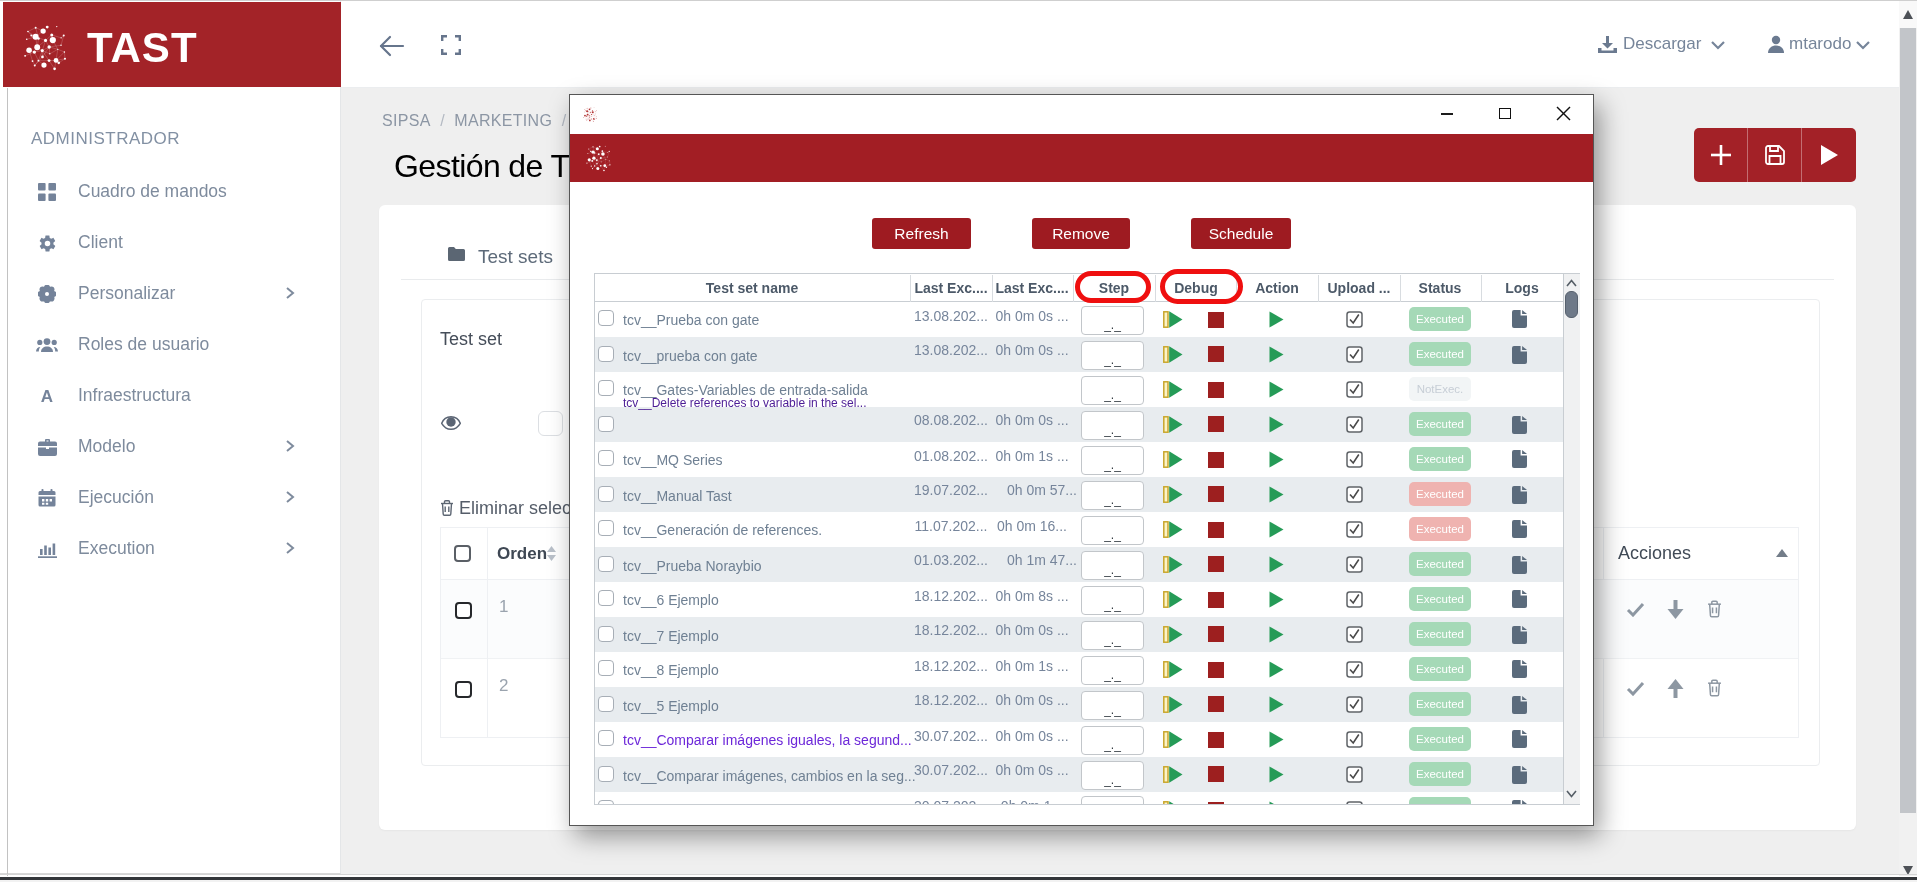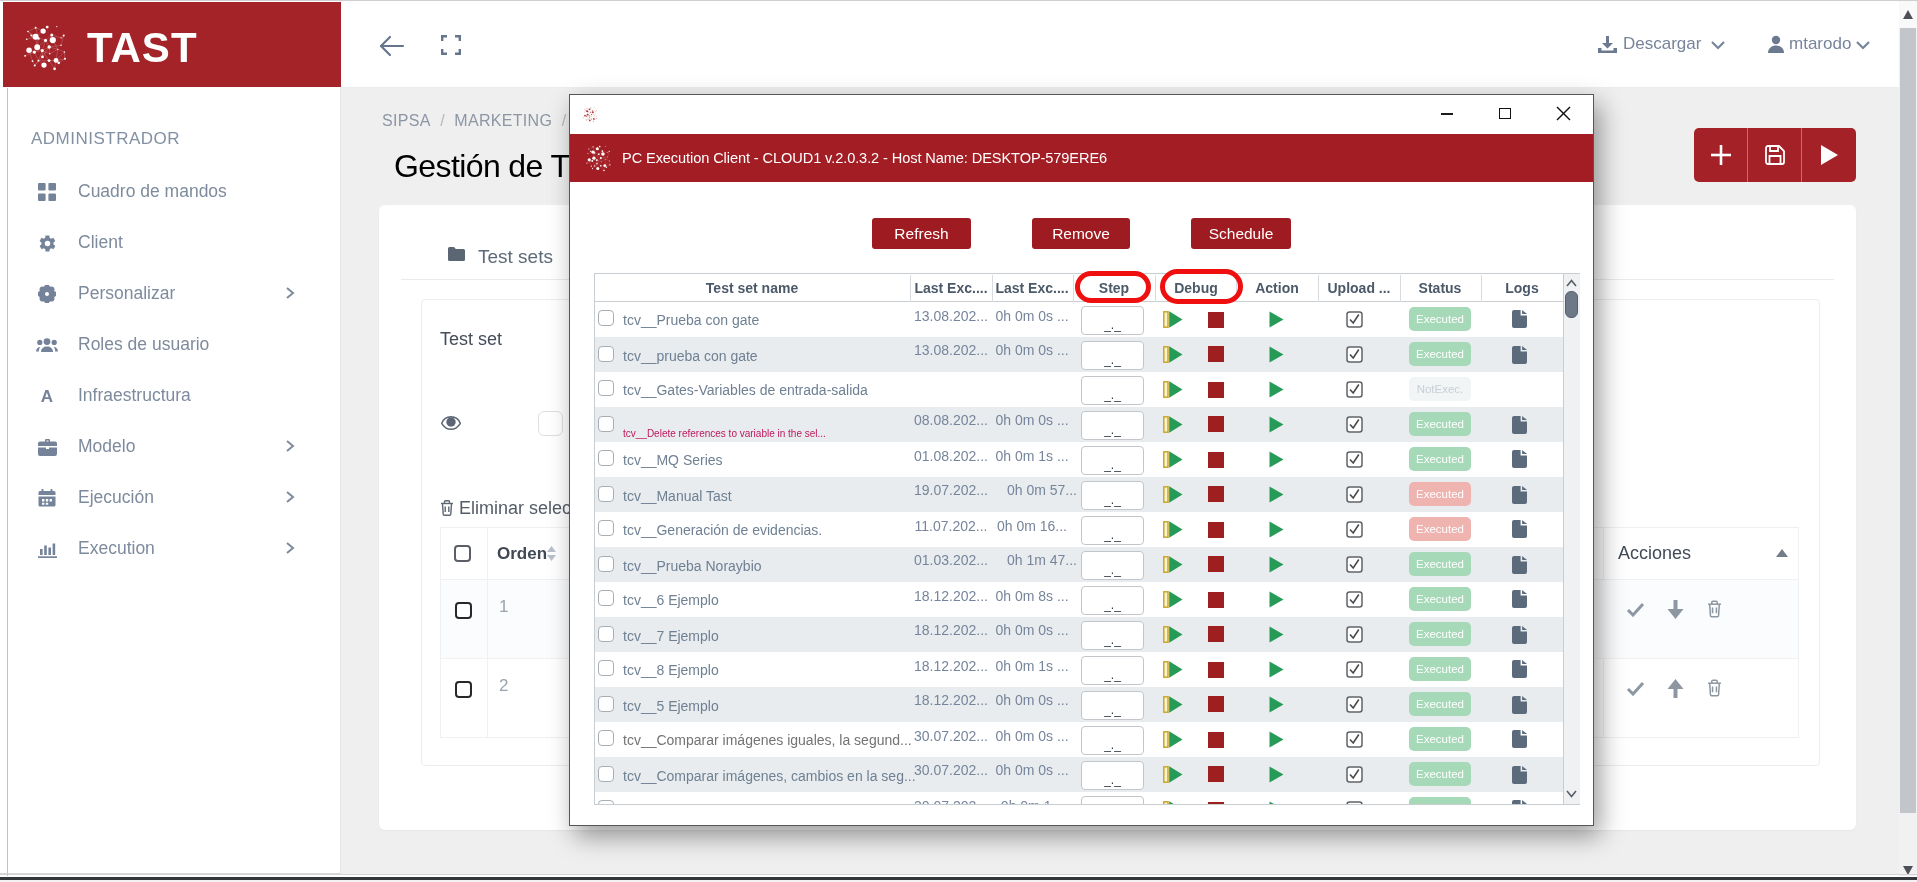--- a/index.html
+++ b/index.html
@@ -487,21 +487,20 @@
         <circle cx="12.9" cy="35.2" r="1.5" fill="#ffffff"></circle>
         <circle cx="84.1" cy="27.8" r="2.0" fill="#ffffff"></circle>
         <circle cx="28.4" cy="85.4" r="1.9" fill="#ffffff"></circle>
         <circle cx="30.1" cy="12.8" r="1.9" fill="#ffffff"></circle>
         <circle cx="86.5" cy="72.6" r="2.0" fill="#ffffff"></circle>
         <circle cx="9.8" cy="67.0" r="1.8" fill="#ffffff"></circle>
         <circle cx="70.7" cy="10.8" r="1.3" fill="#ffffff"></circle>
         <circle cx="66.5" cy="91.9" r="2.6" fill="#ffffff"></circle>
         <circle cx="15.3" cy="20.2" r="1.6" fill="#ffffff"></circle>
       </svg></div>
-<div class="abs" style="left:622px;top:150px;font-size:14.6px;color:#fff;letter-spacing:-.1px;z-index:51">PC Execution Client - CLOUD1 v.2.0.3.2 - Host Name: DESKTOP-579ERE6</div>
 <div class="abs" style="left:872px;top:218px;width:99px;height:31px;background:#9e1b21;border-radius:3px;color:#fff;font-size:15.5px;display:flex;align-items:center;justify-content:center;z-index:51">Refresh</div>
 <div class="abs" style="left:1032px;top:218px;width:98px;height:31px;background:#9e1b21;border-radius:3px;color:#fff;font-size:15.5px;display:flex;align-items:center;justify-content:center;z-index:51">Remove</div>
 <div class="abs" style="left:1191px;top:218px;width:100px;height:31px;background:#9e1b21;border-radius:3px;color:#fff;font-size:15.5px;display:flex;align-items:center;justify-content:center;z-index:51">Schedule</div>
 <div class="abs" style="left:594px;top:273px;width:986px;height:532px;border:1px solid #c8cdd2;background:#fff;overflow:hidden;z-index:51" id="mtable"></div>
 <div class="abs" style="left:595px;top:274px;width:984px;height:28px;background:#fff;border-bottom:1px solid #c9ced3;z-index:52"></div>
 <div class="abs" style="left:692px;top:280px;width:120px;text-align:center;font-size:14px;font-weight:bold;color:#4c5968;z-index:52">Test set name</div>
 <div class="abs" style="left:891px;top:280px;width:120px;text-align:center;font-size:14px;font-weight:bold;color:#4c5968;z-index:52">Last Exc....</div>
 <div class="abs" style="left:972px;top:280px;width:120px;text-align:center;font-size:14px;font-weight:bold;color:#4c5968;z-index:52">Last Exc....</div>
 <div class="abs" style="left:1054px;top:280px;width:120px;text-align:center;font-size:14px;font-weight:bold;color:#4c5968;z-index:52">Step</div>
 <div class="abs" style="left:1136px;top:280px;width:120px;text-align:center;font-size:14px;font-weight:bold;color:#4c5968;z-index:52">Debug</div>
@@ -579,21 +578,21 @@
 <div class="abs" style="left:1269px;top:381px;z-index:52"><svg width="15" height="17" viewBox="0 0 15 17">
         <polygon points="0.5,0.5 14.5,8.5 0.5,16.5" fill="#259b57"></polygon>
       </svg></div>
 <svg class="abs" style="left:1346px;top:381px;z-index:52" width="17" height="17" viewBox="0 0 17 17">
       <rect x="1" y="1" width="15" height="15" rx="2.5" fill="#fff" stroke="#606468" stroke-width="1.5"></rect>
       <polyline points="4,8.5 7.2,12 12.8,3.5" fill="none" stroke="#4a4a4a" stroke-width="1.6"></polyline>
     </svg>
 <div class="abs" style="left:1409px;top:377px;width:62px;height:24px;background:#f2f5f6;border-radius:5px;color:#c7ced6;font-size:11.5px;display:flex;align-items:center;justify-content:center;z-index:52">NotExec.</div>
 <div class="abs" style="left:595px;top:407px;width:968px;height:35px;background:#e8ecef;z-index:52"></div>
 <div class="abs" style="left:598px;top:416px;width:16px;height:16px;border:1.5px solid #a7aeb6;border-radius:4px;background:#fff;z-index:52"></div>
-<div class="abs" style="left:623px;top:428px;font-size:10px;color:#be185d;white-space:nowrap;z-index:52">tcv__Delete references to variable in the sel...</div>
+<div class="abs" style="left:623px;top:396px;font-size:12px;color:#4c1d95;white-space:nowrap;z-index:52">tcv__Delete references to variable in the sel...</div>
 <div class="abs" style="left:906px;top:412px;width:90px;text-align:center;font-size:14px;color:#76859b;z-index:52">08.08.202...</div>
 <div class="abs" style="left:987px;top:412px;width:90px;text-align:center;font-size:14px;color:#76859b;z-index:52">0h 0m 0s ...</div>
 <div class="abs" style="left:1081px;top:410.5px;width:63px;height:29px;background:#fff;border:1px solid #c2c6ca;border-radius:4px;z-index:52"></div>
 <div class="abs" style="left:1081px;top:423px;width:63px;text-align:center;font-size:12px;color:#30383f;z-index:52">_._</div>
 <div class="abs" style="left:1163px;top:416px;z-index:52"><svg width="20" height="17" viewBox="0 0 20 17">
         <rect x="0.8" y="0.8" width="4.2" height="15.4" fill="#fdf3c6" stroke="#c9a62b" stroke-width="1.5"></rect>
         <polygon points="6.2,0.3 19.5,8.5 6.2,16.7" fill="#259b57"></polygon>
       </svg></div>
 <div class="abs" style="left:1208px;top:416px;width:16px;height:16px;background:#9d1f1f;z-index:52"></div>
 <div class="abs" style="left:1269px;top:416px;z-index:52"><svg width="15" height="17" viewBox="0 0 15 17">
@@ -651,21 +650,21 @@
       <rect x="1" y="1" width="15" height="15" rx="2.5" fill="#fff" stroke="#606468" stroke-width="1.5"></rect>
       <polyline points="4,8.5 7.2,12 12.8,3.5" fill="none" stroke="#4a4a4a" stroke-width="1.6"></polyline>
     </svg>
 <div class="abs" style="left:1409px;top:482px;width:62px;height:24px;background:#efb3b0;border-radius:5px;color:#fff;font-size:11.5px;display:flex;align-items:center;justify-content:center;z-index:52">Executed</div>
 <div class="abs" style="left:1512px;top:486px;z-index:52"><svg width="15" height="18" viewBox="0 0 15 18" fill="#5b6b7c">
         <path d="M0 2 A2 2 0 0 1 2 0 H8.6 V5.4 H15 V16 a2 2 0 0 1-2 2 H2 a2 2 0 0 1-2-2 Z"></path>
         <path d="M10.1 0 L15 4.1 H10.1 Z"></path>
       </svg></div>
 <div class="abs" style="left:595px;top:512px;width:968px;height:35px;background:#ffffff;z-index:52"></div>
 <div class="abs" style="left:598px;top:520px;width:16px;height:16px;border:1.5px solid #a7aeb6;border-radius:4px;background:#fff;z-index:52"></div>
-<div class="abs" style="left:623px;top:522px;font-size:14px;color:#6f8093;white-space:nowrap;z-index:52">tcv__Generación de evidencias.</div>
+<div class="abs" style="left:623px;top:522px;font-size:14px;color:#6f8093;white-space:nowrap;z-index:52">tcv__Generación de references.</div>
 <div class="abs" style="left:906px;top:518px;width:90px;text-align:center;font-size:14px;color:#76859b;z-index:52">11.07.202...</div>
 <div class="abs" style="left:987px;top:518px;width:90px;text-align:center;font-size:14px;color:#76859b;z-index:52">0h 0m 16...</div>
 <div class="abs" style="left:1081px;top:515.5px;width:63px;height:29px;background:#fff;border:1px solid #c2c6ca;border-radius:4px;z-index:52"></div>
 <div class="abs" style="left:1081px;top:528px;width:63px;text-align:center;font-size:12px;color:#30383f;z-index:52">_._</div>
 <div class="abs" style="left:1163px;top:521px;z-index:52"><svg width="20" height="17" viewBox="0 0 20 17">
         <rect x="0.8" y="0.8" width="4.2" height="15.4" fill="#fdf3c6" stroke="#c9a62b" stroke-width="1.5"></rect>
         <polygon points="6.2,0.3 19.5,8.5 6.2,16.7" fill="#259b57"></polygon>
       </svg></div>
 <div class="abs" style="left:1208px;top:522px;width:16px;height:16px;background:#9d1f1f;z-index:52"></div>
 <div class="abs" style="left:1269px;top:521px;z-index:52"><svg width="15" height="17" viewBox="0 0 15 17">
@@ -795,21 +794,21 @@
       <rect x="1" y="1" width="15" height="15" rx="2.5" fill="#fff" stroke="#606468" stroke-width="1.5"></rect>
       <polyline points="4,8.5 7.2,12 12.8,3.5" fill="none" stroke="#4a4a4a" stroke-width="1.6"></polyline>
     </svg>
 <div class="abs" style="left:1409px;top:692px;width:62px;height:24px;background:#a5d9b7;border-radius:5px;color:#fff;font-size:11.5px;display:flex;align-items:center;justify-content:center;z-index:52">Executed</div>
 <div class="abs" style="left:1512px;top:696px;z-index:52"><svg width="15" height="18" viewBox="0 0 15 18" fill="#5b6b7c">
         <path d="M0 2 A2 2 0 0 1 2 0 H8.6 V5.4 H15 V16 a2 2 0 0 1-2 2 H2 a2 2 0 0 1-2-2 Z"></path>
         <path d="M10.1 0 L15 4.1 H10.1 Z"></path>
       </svg></div>
 <div class="abs" style="left:595px;top:722px;width:968px;height:35px;background:#ffffff;z-index:52"></div>
 <div class="abs" style="left:598px;top:730px;width:16px;height:16px;border:1.5px solid #a7aeb6;border-radius:4px;background:#fff;z-index:52"></div>
-<div class="abs" style="left:623px;top:732px;font-size:14px;color:#737373;white-space:nowrap;z-index:52">tcv__Comparar imágenes iguales, la segund...</div>
+<div class="abs" style="left:623px;top:732px;font-size:14px;color:#6d28d9;white-space:nowrap;z-index:52">tcv__Comparar imágenes iguales, la segund...</div>
 <div class="abs" style="left:906px;top:728px;width:90px;text-align:center;font-size:14px;color:#76859b;z-index:52">30.07.202...</div>
 <div class="abs" style="left:987px;top:728px;width:90px;text-align:center;font-size:14px;color:#76859b;z-index:52">0h 0m 0s ...</div>
 <div class="abs" style="left:1081px;top:725.5px;width:63px;height:29px;background:#fff;border:1px solid #c2c6ca;border-radius:4px;z-index:52"></div>
 <div class="abs" style="left:1081px;top:738px;width:63px;text-align:center;font-size:12px;color:#30383f;z-index:52">_._</div>
 <div class="abs" style="left:1163px;top:731px;z-index:52"><svg width="20" height="17" viewBox="0 0 20 17">
         <rect x="0.8" y="0.8" width="4.2" height="15.4" fill="#fdf3c6" stroke="#c9a62b" stroke-width="1.5"></rect>
         <polygon points="6.2,0.3 19.5,8.5 6.2,16.7" fill="#259b57"></polygon>
       </svg></div>
 <div class="abs" style="left:1208px;top:732px;width:16px;height:16px;background:#9d1f1f;z-index:52"></div>
 <div class="abs" style="left:1269px;top:731px;z-index:52"><svg width="15" height="17" viewBox="0 0 15 17">

